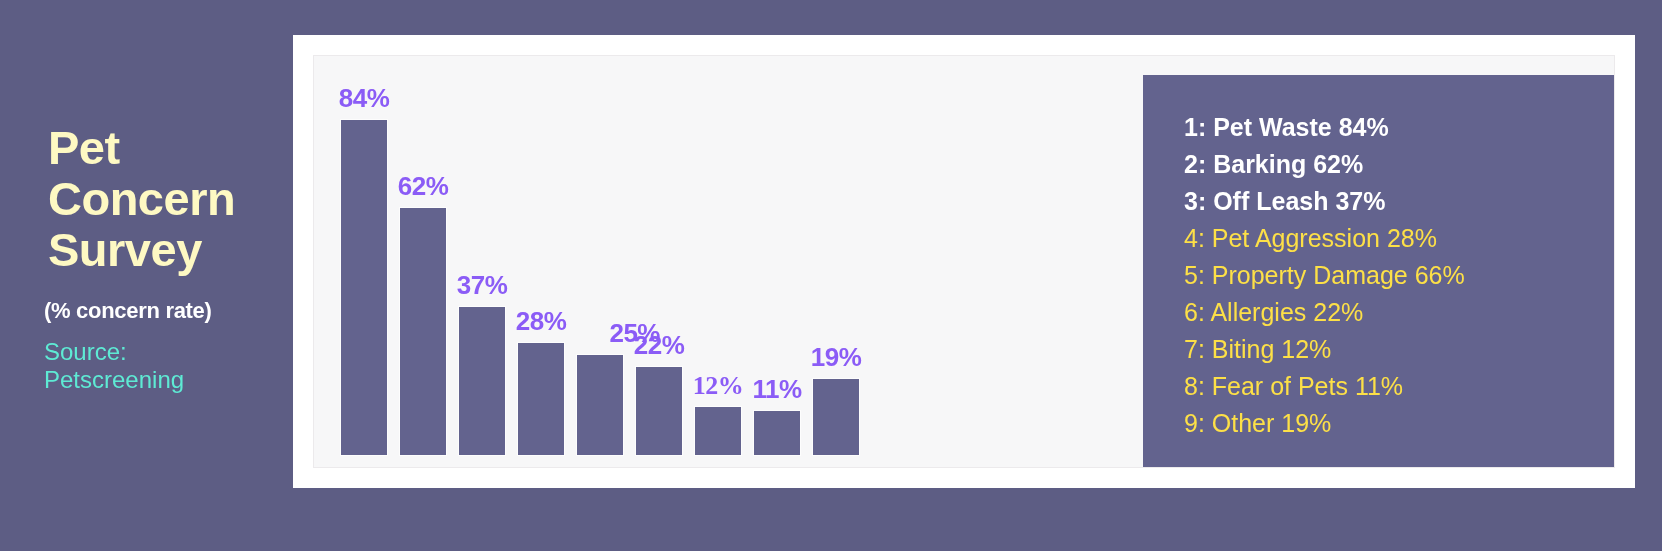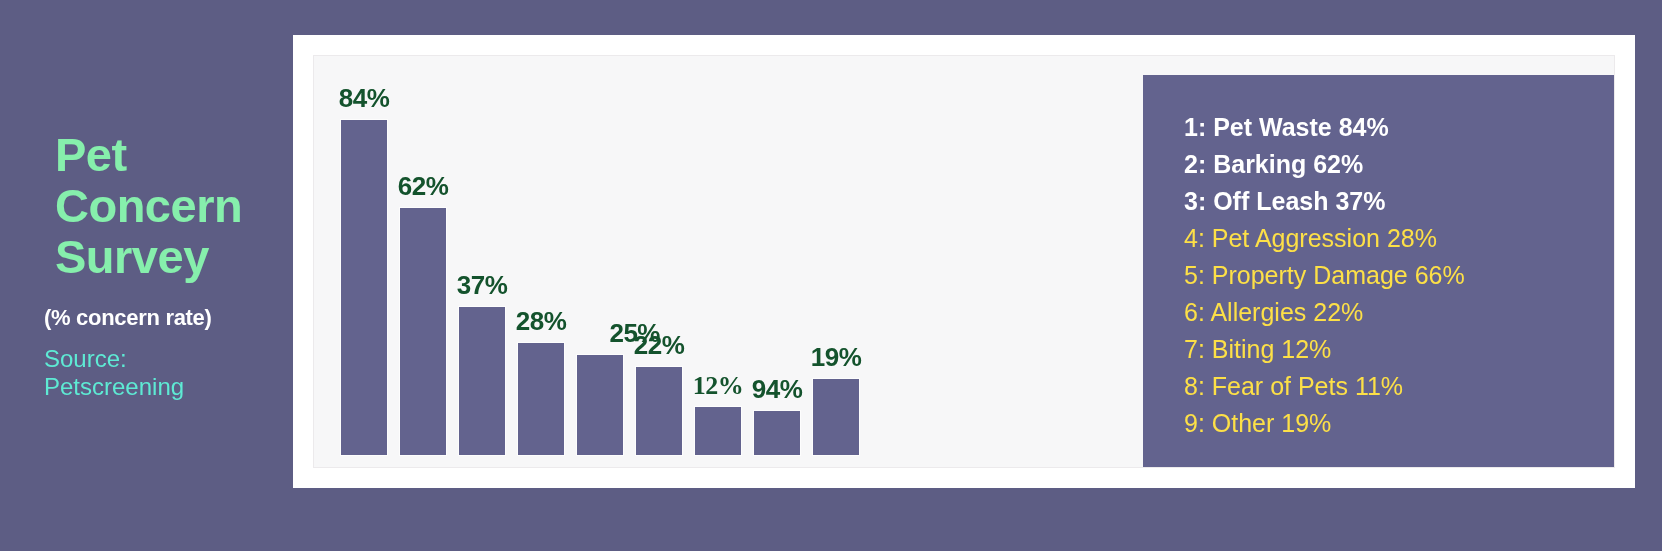--- a/index.html
+++ b/index.html
@@ -17,26 +17,26 @@
   }
 
   
   #title-block {
     position: absolute;
     left: 44px;
     top: 118px;
     width: 240px;
   }
   #main-title {
-    color: #86efac;
+    color: #fef9c3;
     font-size: 47px;
     font-weight: bold;
     line-height: 1.09;
     letter-spacing: -0.5px;
-    margin: 11px;
+    margin: 4px;
     white-space: pre-line;
   }
   #subtitle {
     color: #ffffff;
     font-size: 22px;
     font-weight: bold;
     margin-top: 22px;
     letter-spacing: -0.3px;
   }
   #source {
@@ -97,21 +97,21 @@
     display: flex;
     flex-direction: column;
     justify-content: flex-end;
     align-items: center;
     height: 100%;
   }
   .bar-label {
     position: absolute;
     width: 120px;
     text-align: center;
-    color: #14532d;
+    color: #8b5cf6;
     font-size: 26px;
     font-weight: bold;
     letter-spacing: -0.5px;
   }
   .bar-rect {
     width: 100%;
     background: #63638e;
     box-shadow: 0 0 0 1px rgba(255,255,255,0.75);
   }
 
@@ -181,21 +181,21 @@
           </div>
           <div class="bar-col">
             <div class="bar-label" style="bottom: 94px;">22%</div>
             <div class="bar-rect" style="height: 88px; background: rgb(99, 99, 142);"></div>
           </div>
           <div class="bar-col">
             <div class="bar-label" style="bottom: 54px; font-family: Liberation Serif, serif;">12%</div>
             <div class="bar-rect" style="height: 48px; background: rgb(99, 99, 142);"></div>
           </div>
           <div class="bar-col">
-            <div class="bar-label" style="bottom: 50px;">94%</div>
+            <div class="bar-label" style="bottom: 50px;">11%</div>
             <div class="bar-rect" style="height: 44px; background: rgb(99, 99, 142);"></div>
           </div>
           <div class="bar-col">
             <div class="bar-label" style="bottom: 82px;">19%</div>
             <div class="bar-rect" style="height: 76px; background: rgb(99, 99, 142);"></div>
           </div>
         </div>
 
       <div id="legend">
           <div class="legend-item strong">1: Pet Waste 84%</div>

